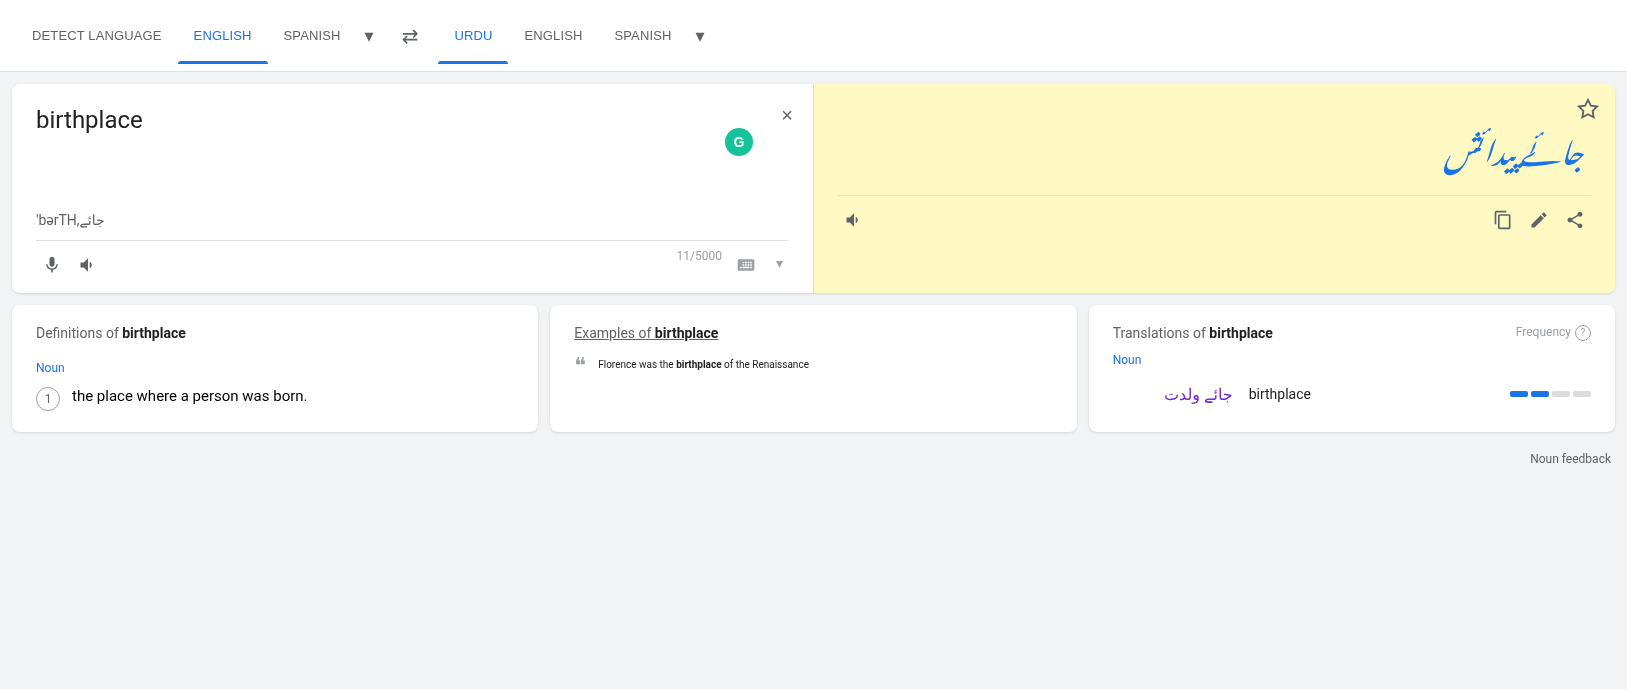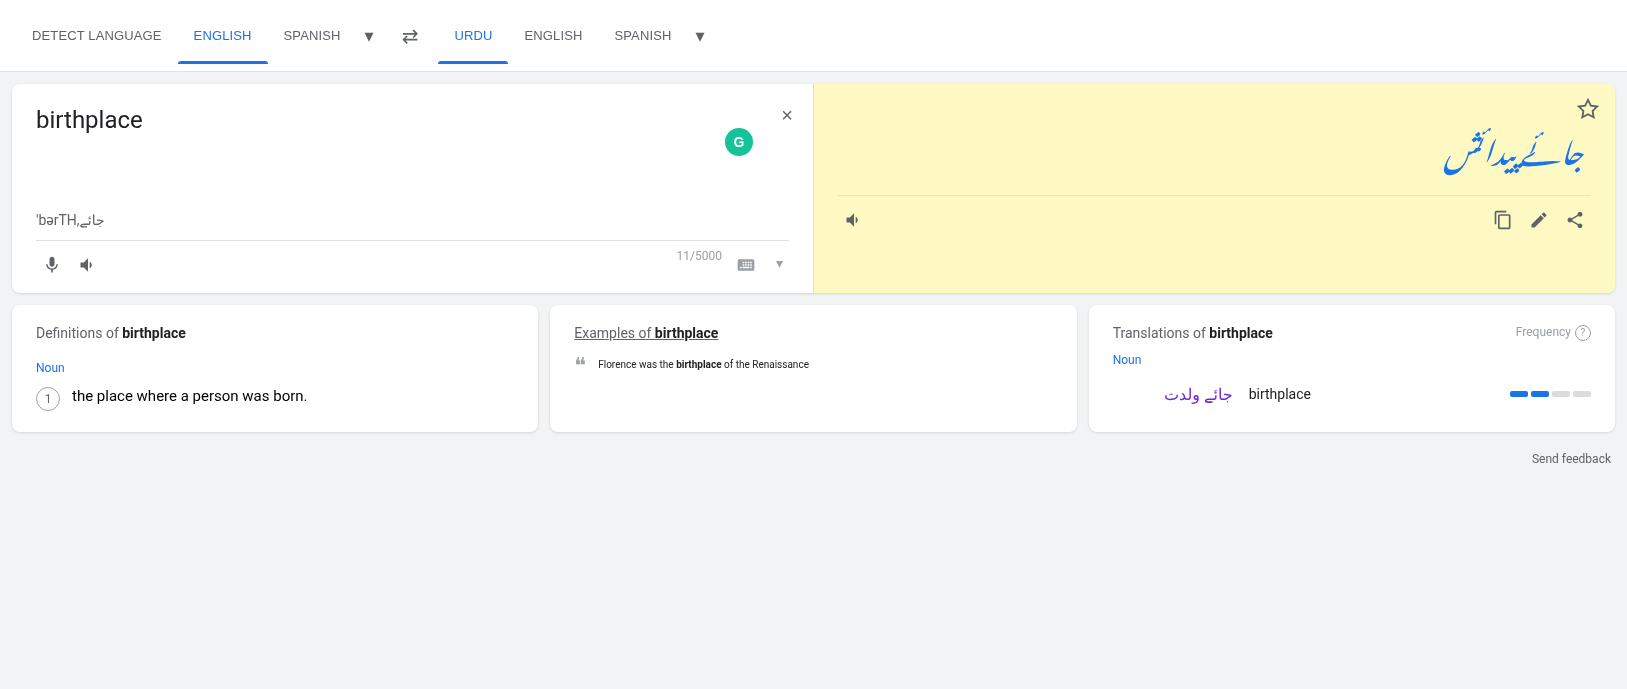--- a/index.html
+++ b/index.html
@@ -502,13 +502,13 @@
       <div class="freq-bar">
         <div class="freq-seg active"></div>
         <div class="freq-seg active"></div>
         <div class="freq-seg inactive"></div>
         <div class="freq-seg inactive"></div>
       </div>
     </div>
   </div>
 </div>
 
-<div class="send-feedback">Send feedback</div>
+<div class="send-feedback">Noun feedback</div>
 
 </body></html>

